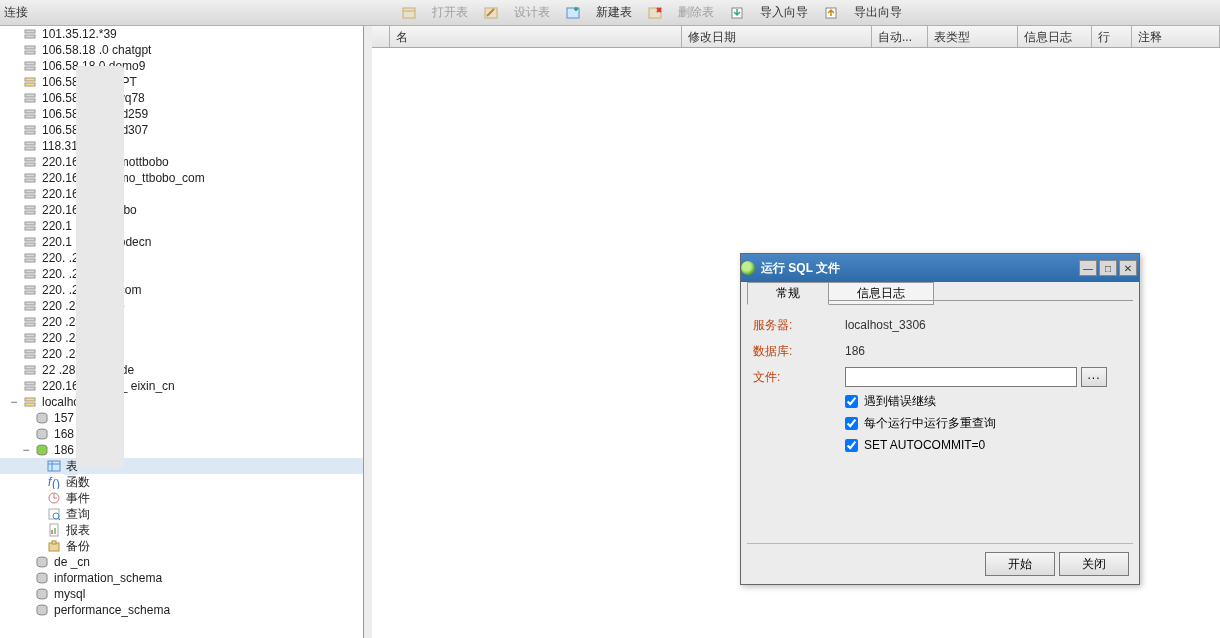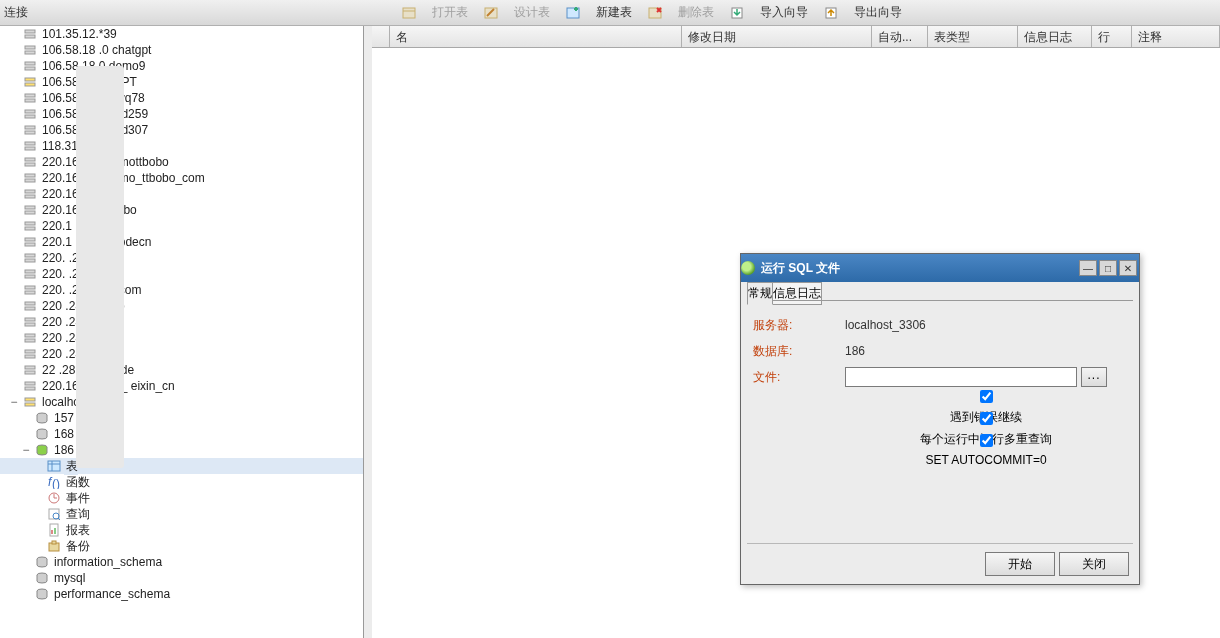--- a/index.html
+++ b/index.html
@@ -34,31 +34,31 @@
 .blur-box { position:absolute; background:#e8e8e8; border-radius:3px; }
 .blur1 { left:76px; top:40px; width:48px; height:402px; }
 
 
 .dlg { position: absolute; left: 740px; top: 253px; width: 400px; height: 332px; background: #ececec; border: 1px solid #666; box-shadow: 2px 2px 6px rgba(0,0,0,.25); }
 .dlg .titlebar { height: 28px; background: linear-gradient(#4a86c4,#2d6aa8); color: #fff; display: flex; align-items: center; }
 .dlg .titlebar .tico { width: 14px; height: 14px; background: radial-gradient(circle at 40% 40%, #bff08a 35%, #5aa02a 70%); border-radius: 50%; margin-right: 6px; }
 .dlg .titlebar .ttext { flex: 1; font-weight: bold; }
 .dlg .titlebar .winbtn { width: 18px; height: 16px; margin-right: 2px; background: #d8d8d8; border: 1px solid #888; display:flex; align-items:center; justify-content:center; font-family: sans-serif; font-size:10px; color:#333; }
 .dlg .tabs { position:absolute; left:6px; top:28px; display:flex; }
-.dlg .tabs .tab { border:1px solid #999; background:#f4f4f4; padding:2px 0; margin-right:-1px; }
+.dlg .tabs .tab { border:1px solid #999; background:#f4f4f4; padding:2px 28px; margin-right:-1px; }
 .dlg .tabs .tab.active { background:#ececec; border-bottom:1px solid #ececec; position:relative; z-index:2; }
 .dlg .tabline { position:absolute; left:6px; right:6px; top:46px; height:1px; background:#999; }
 .dlg .body { position:absolute; left:12px; right:12px; top:58px; bottom:40px; }
 .dlg .frow { display:flex; align-items:center; height:26px; }
 .dlg .frow .flab { width:92px; color:#c2410c; }
 .dlg .frow .fval { color:#333; }
 .dlg .frow input.text { width:232px; height:20px; border:1px solid #7a7a7a; background:#fff; padding:0 3px; }
 .dlg .frow .browse { width:26px; height:20px; margin-left:4px; border:1px solid #7a7a7a; background:linear-gradient(#f4f4f4,#dcdcdc); text-align:center; line-height:14px; letter-spacing:1px; }
 .dlg .frow select { width:268px; height:20px; border:1px solid #7a7a7a; background:#fff; }
-.dlg .chk { display:flex; align-items:center; height:22px; margin-left:92px; gap:6px;flex-direction:column; }
+.dlg .chk { display:flex; align-items:center; height:22px; margin-left:92px; gap:6px; }
 .dlg .chk input { width:13px; height:13px; }
 .dlg .btnrow { position:absolute; right:10px; bottom:8px; display:flex; gap:4px; }
 .dlg .btnrow .btn { width:70px; height:24px; border:1px solid #7a7a7a; background:linear-gradient(#f6f6f6,#dddddd); text-align:center; line-height:22px; }
 .dlg .btnline { position:absolute; left:6px; right:6px; bottom:40px; height:1px; background:#b8b8b8; }
 </style>
 </head>
 <body>
 
 <div class="toolbar">
   <span class="label">连接</span>
@@ -437,20 +437,30 @@
       </div>
       <div class="row lvl2">
         <span class="exp"></span>
         <span class="ico">
           <svg width="14" height="14" viewBox="0 0 14 14">
             <rect x="2" y="4" width="10" height="8" fill="#e8d8a0" stroke="#b89040"></rect>
             <rect x="5" y="2" width="4" height="3" fill="#e8d8a0" stroke="#b89040"></rect>
           </svg>
         </span>
         <span class="txt">备份</span>
+      </div>
+      <div class="row lvl1">
+        <span class="exp"></span>
+        <span class="ico">
+          <svg width="14" height="14" viewBox="0 0 14 14">
+            <ellipse cx="7" cy="4" rx="5" ry="2" fill="#cfcfcf" stroke="#888"></ellipse>
+            <path d="M2 4 v6 a5 2 0 0 0 10 0 v-6" fill="#cfcfcf" stroke="#888"></path>
+          </svg>
+        </span>
+        <span class="txt">de       _cn</span>
       </div>
       <div class="row lvl1">
         <span class="exp"></span>
         <span class="ico">
           <svg width="14" height="14" viewBox="0 0 14 14">
             <ellipse cx="7" cy="4" rx="5" ry="2" fill="#cfcfcf" stroke="#888"></ellipse>
             <path d="M2 4 v6 a5 2 0 0 0 10 0 v-6" fill="#cfcfcf" stroke="#888"></path>
           </svg>
         </span>
         <span class="txt">information_schema</span>

